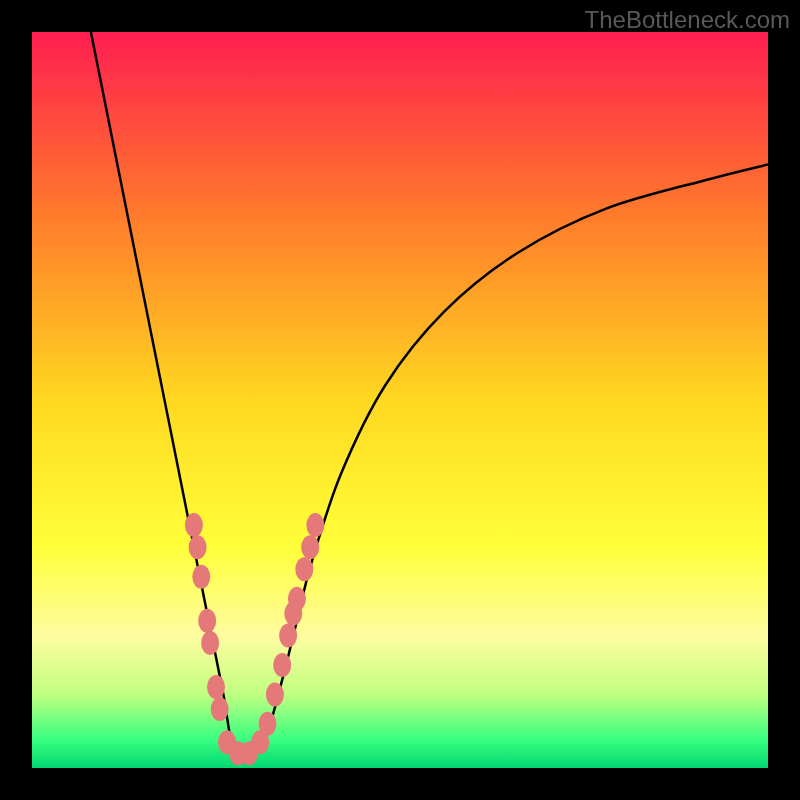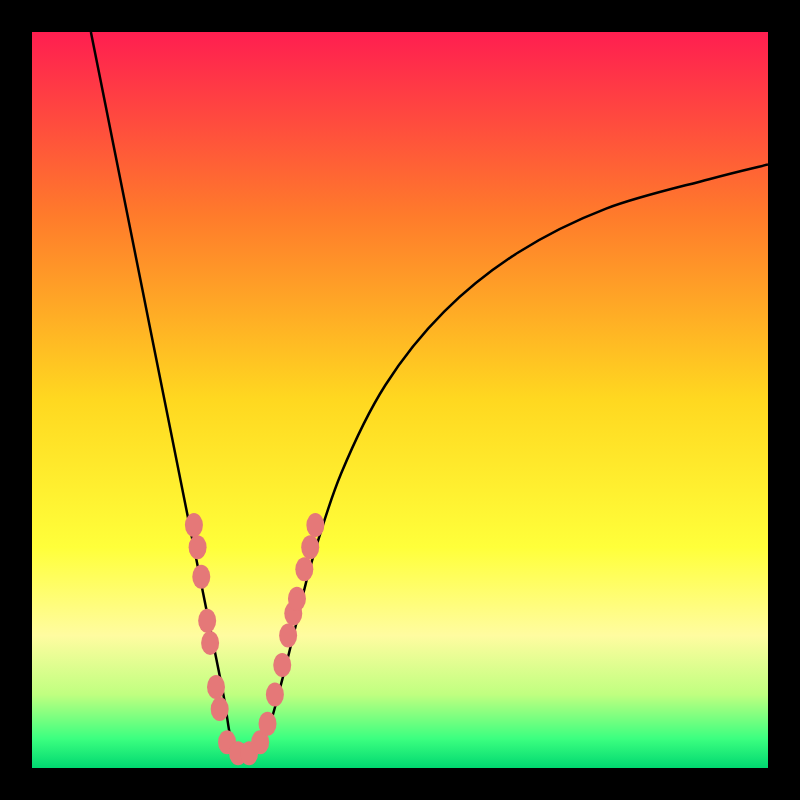--- a/index.html
+++ b/index.html
@@ -42,20 +42,21 @@
     top: 0;
     left: 0;
     width: 736px;
     height: 736px;
   }
 </style>
 </head>
 <body>
 
 <div class="container">
+  <div class="watermark">TheBottleneck.com</div>
   <div class="plot-area">
     <svg class="gradient" viewBox="0 0 736 736" preserveAspectRatio="none">
       <defs>
         <linearGradient id="bg" x1="0" y1="0" x2="0" y2="1">
             <stop offset="0%" stop-color="#ff1e50"></stop>
             <stop offset="25%" stop-color="#ff7b2b"></stop>
             <stop offset="50%" stop-color="#ffd820"></stop>
             <stop offset="70%" stop-color="#ffff3a"></stop>
             <stop offset="82%" stop-color="#fffca0"></stop>
             <stop offset="90%" stop-color="#c0ff80"></stop>

